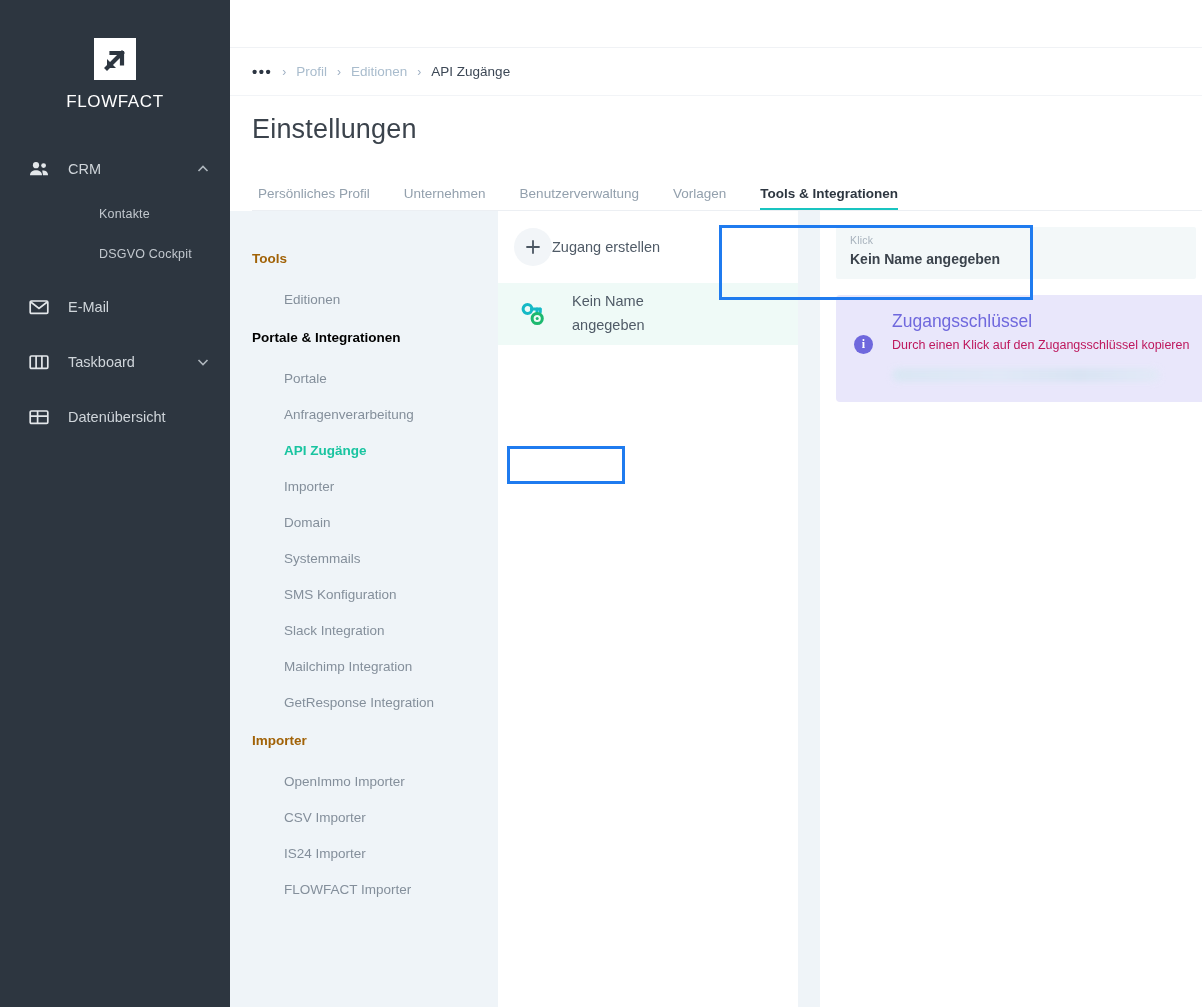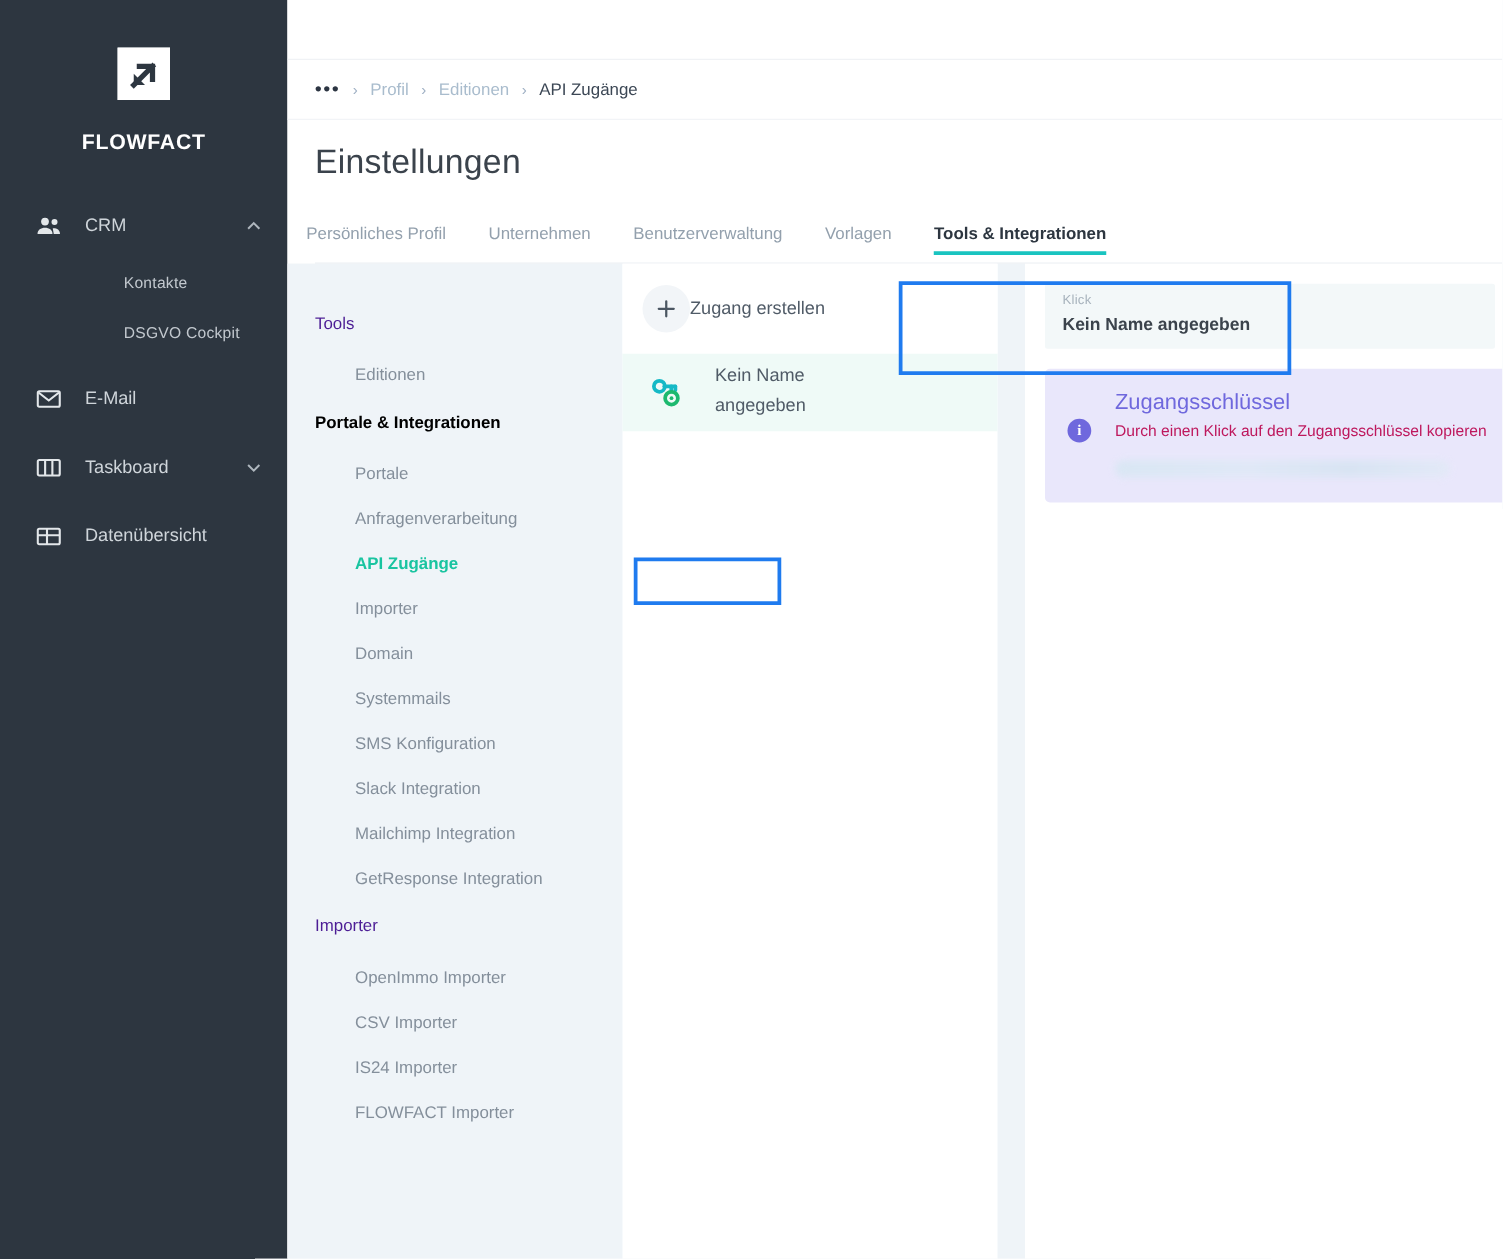--- a/index.html
+++ b/index.html
@@ -38,23 +38,23 @@
   }
   .logo-mark {
     width: 42px;
     height: 42px;
     background: #ffffff;
     position: relative;
     display: block;
   }
   .logo-mark svg { display: block; }
   .logo-word {
-    margin-top: 24px;
+    margin-top: 12px;
     font-size: 17px;
-    font-weight: bold;
+    font-weight: normal;
     letter-spacing: 0.6px;
     color: #ffffff;
   }
 
   .nav { margin-top: 40px; }
 
   .nav-group-head {
     display: flex;
     align-items: center;
     height: 34px;
@@ -146,23 +146,23 @@
   .page-title {
     font-size: 27px;
     color: #3b434c;
     font-weight: normal;
     padding: 18px 0 0 22px;
     letter-spacing: 0.2px;
   }
 
   .tabs {
     margin-top: 26px;
-    padding-left: 15px;
-    display: flex;
-    align-items: center;
+    padding-left: 28px;
+    display: flex;
+    align-items: flex-end;
     height: 40px;
     position: relative;
   }
   .tab {
     font-size: 13.5px;
     color: #93a0ad;
     padding: 0 0 10px 0;
     margin-right: 34px;
     cursor: pointer;
     white-space: nowrap;
@@ -200,23 +200,24 @@
   
   .col-settings {
     width: 268px;
     flex: 0 0 268px;
     background: #eff4f8;
     padding-top: 40px;
     position: relative;
   }
   .set-head {
     font-size: 13.5px;
-    color: #4c1d95;
+    color: #a16207;
     padding-left: 22px;
     margin-bottom: 16px;
+    font-weight: bold;
   }
   .set-head.bold {
     font-weight: bold;
     color: #000000;
   }
   .set-item {
     font-size: 13.5px;
     color: #848f9b;
     padding-left: 54px;
     height: 36px;

